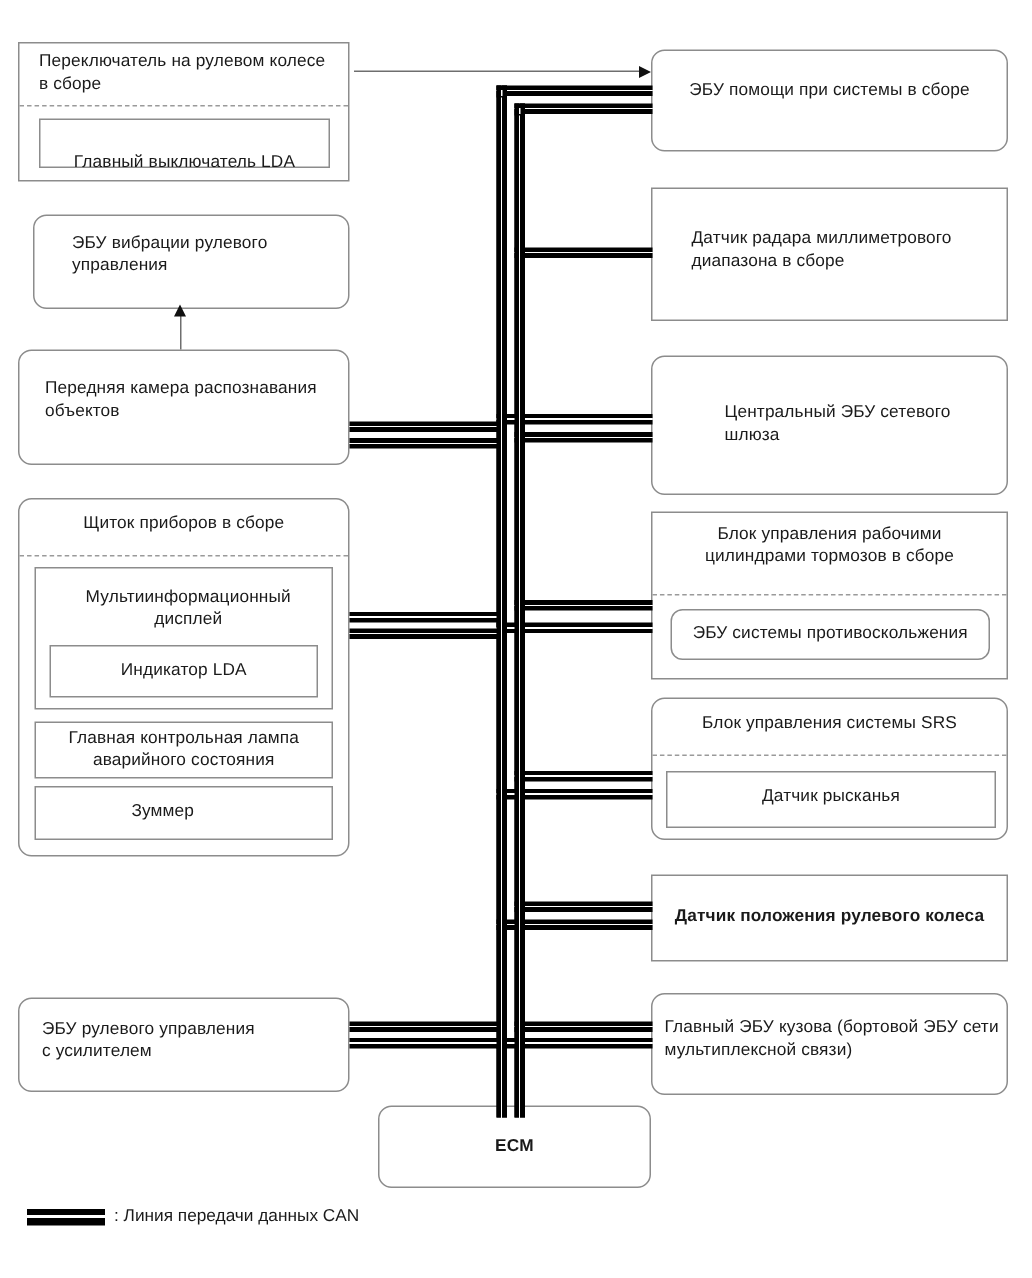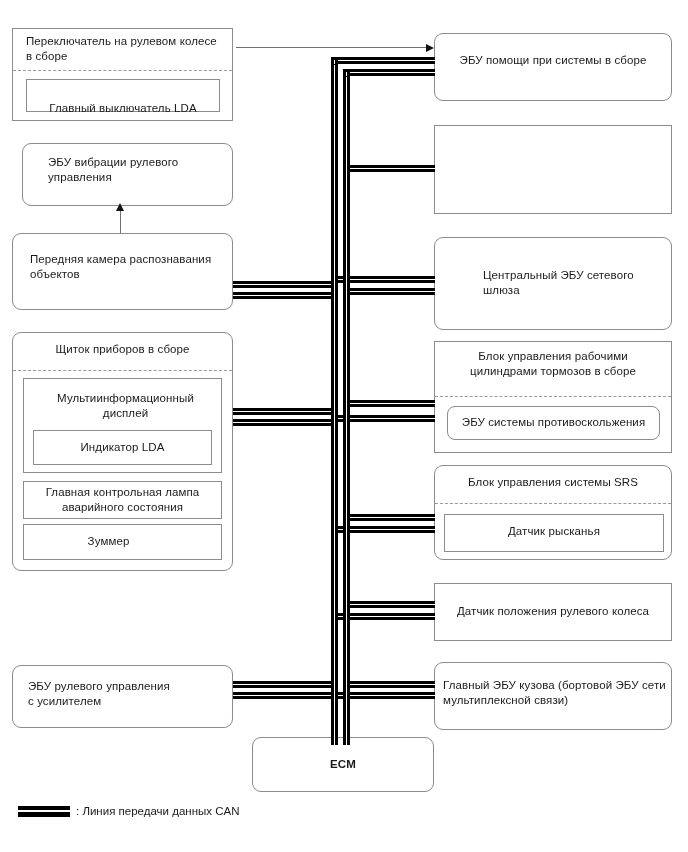--- a/index.html
+++ b/index.html
@@ -84,40 +84,42 @@
   <div class="lbl center" style="left:23px;top:534px;width:171px;">Зуммер</div>
 
   <div class="box rnd" style="left:12px;top:665px;width:221px;height:63px;"></div>
   <div class="lbl left" style="left:28px;top:679px;width:200px;">ЭБУ рулевого управления
 с усилителем</div>
 
   <div class="box rnd" style="left:434px;top:33px;width:238px;height:68px;"></div>
   <div class="lbl center" style="left:434px;top:53px;width:238px;">ЭБУ помощи при системы в сборе</div>
 
   <div class="box sq" style="left:434px;top:125px;width:238px;height:89px;"></div>
+  <div class="lbl left" style="left:461px;top:152px;width:206px;">Датчик радара миллиметрового
+диапазона в сборе</div>
 
   <div class="box rnd" style="left:434px;top:237px;width:238px;height:93px;"></div>
   <div class="lbl left" style="left:483px;top:268px;width:185px;">Центральный ЭБУ сетевого
 шлюза</div>
 
   <div class="box sq" style="left:434px;top:341px;width:238px;height:112px;"></div>
   <div class="lbl center" style="left:441px;top:349px;width:224px;">Блок управления рабочими
 цилиндрами тормозов в сборе</div>
   <div class="dash" style="left:435px;top:396px;width:236px;"></div>
   <div class="inner rnd" style="left:447px;top:406px;width:213px;height:34px;"></div>
   <div class="lbl center" style="left:447px;top:415px;width:213px;">ЭБУ системы противоскольжения</div>
 
   <div class="box rnd" style="left:434px;top:465px;width:238px;height:95px;"></div>
   <div class="lbl center" style="left:434px;top:475px;width:238px;">Блок управления системы SRS</div>
   <div class="dash" style="left:435px;top:503px;width:236px;"></div>
   <div class="inner sq" style="left:444px;top:514px;width:220px;height:38px;"></div>
   <div class="lbl center" style="left:444px;top:524px;width:220px;">Датчик рысканья</div>
 
   <div class="box sq" style="left:434px;top:583px;width:238px;height:58px;"></div>
-  <div class="lbl center" style="left:434px;top:604px;width:238px;">Датчик положения рулевого колеса</div>
+  <div class="lbl center" style="left:434px;top:604px;width:238px;font-weight:bold;">Датчик положения рулевого колеса</div>
 
   <div class="box rnd" style="left:434px;top:662px;width:238px;height:68px;"></div>
   <div class="lbl left" style="left:443px;top:678px;width:225px;">Главный ЭБУ кузова (бортовой ЭБУ сети
 мультиплексной связи)</div>
 
   <div class="box rnd" style="left:252px;top:737px;width:182px;height:55px;"></div>
   <div class="lbl center" style="left:252px;top:757px;width:182px;font-weight:bold;">ECM</div>
 
   <div class="canv" style="left:331px;top:57px;height:688px;"></div>
 

